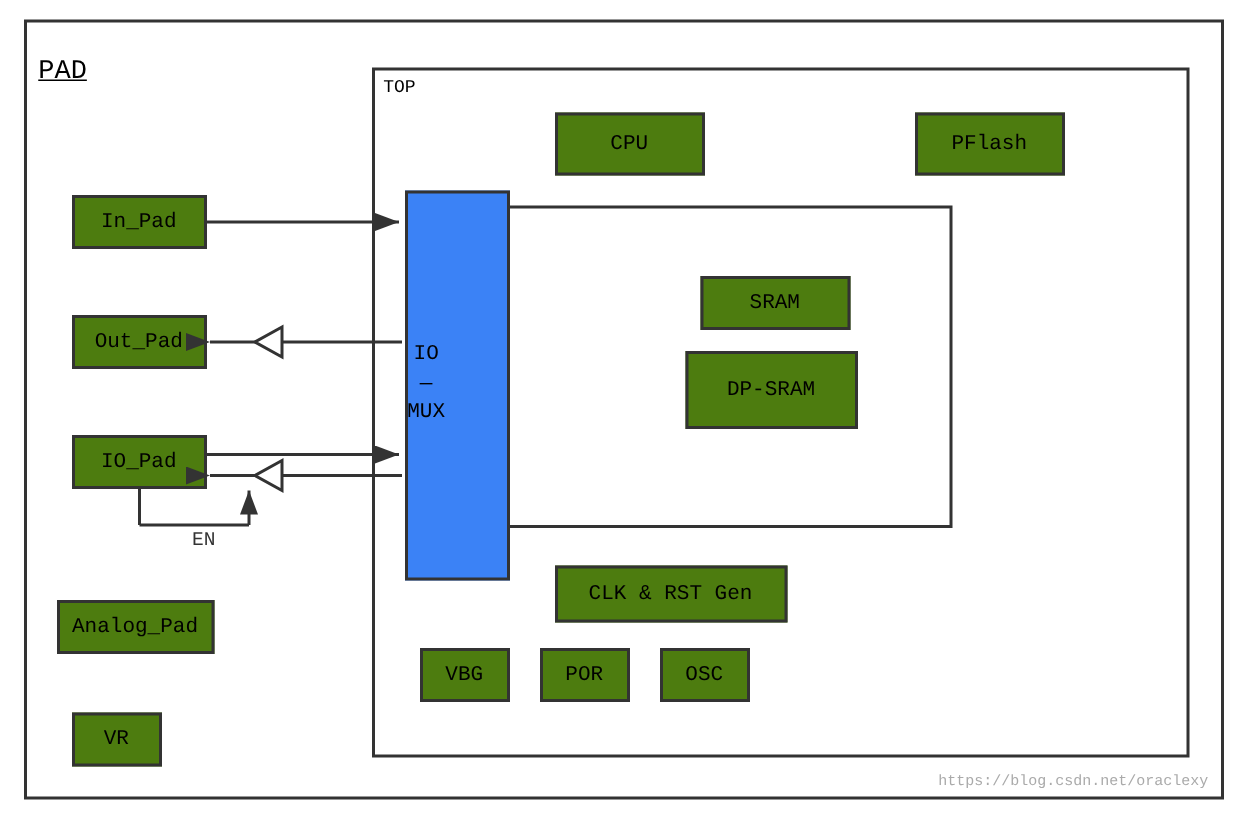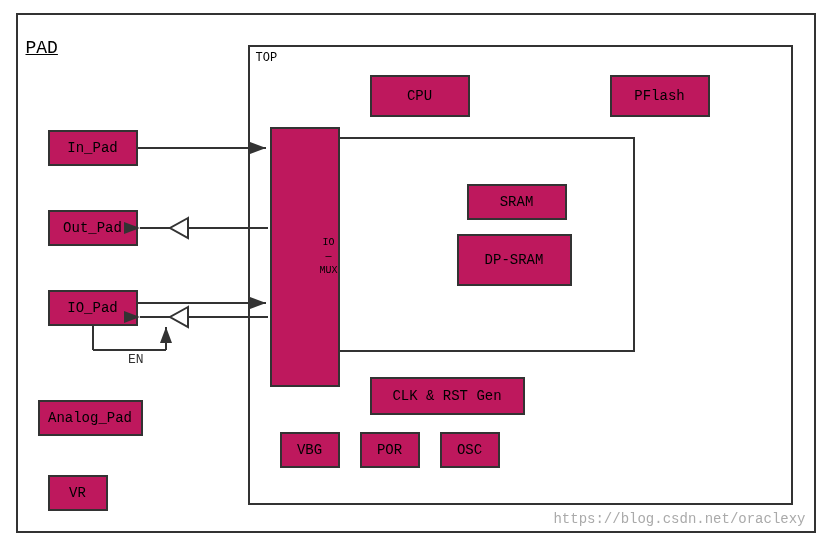--- a/index.html
+++ b/index.html
@@ -56,55 +56,55 @@
     .core-label {
       position: absolute;
       top: 4px;
       left: 6px;
       font-size: 14px;
     }
     
     .block {
       position: absolute;
       border: 2px solid #333;
-      background: #be185d;
+      background: #4d7c0f;
       display: flex;
       align-items: center;
       justify-content: center;
       text-align: center;
       font-size: 14px;
       padding: 2px 6px;
     }
     
     .io-mux-block {
       position: absolute;
       border: 2px solid #333;
-      background: #be185d;
+      background: #3b82f6;
       display: flex;
       align-items: center;
-      justify-content: flex-end;
+      justify-content: flex-start;
       text-align: center;
-      font-size: 10px;
+      font-size: 14px;
       line-height: 1.4;
     }
     
     svg.arrows {
       position: absolute;
       top: 0;
       left: 0;
       width: 100%;
       height: 100%;
       pointer-events: none;
       overflow: visible;
     }
     .watermark {
       position: absolute;
       bottom: 4px;
       right: 8px;
-      font-size: 14px;
+      font-size: 10px;
       color: #aaa;
     }
   </style>
 </head>
 <body>
 
 <div class="diagram-container">
 
   <span class="label-topleft">PAD</span>
 

